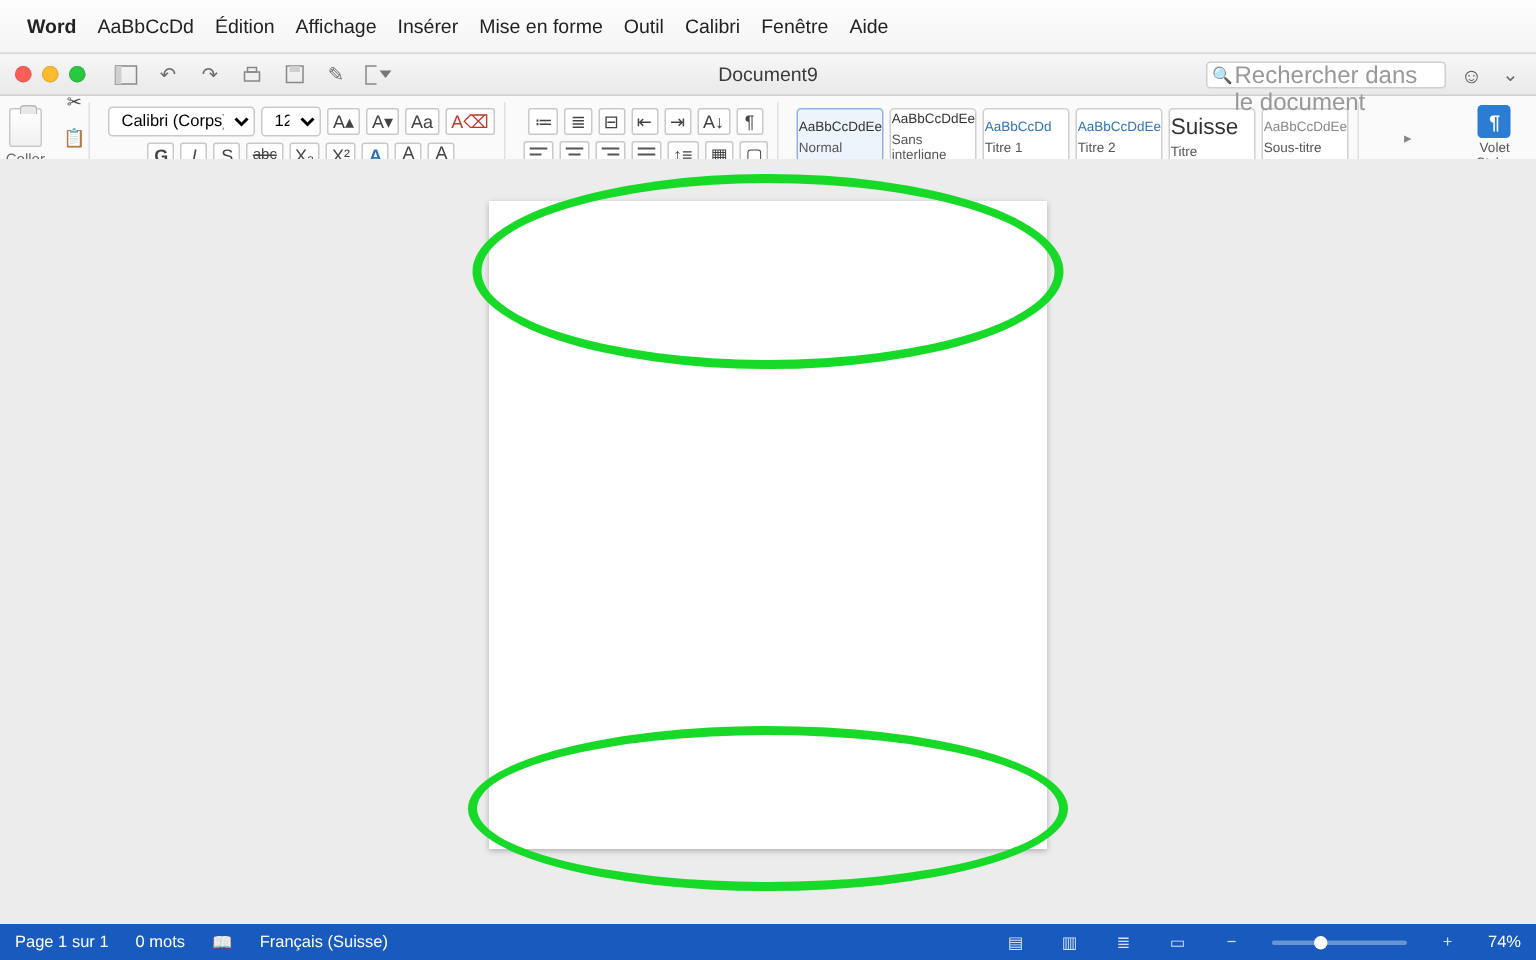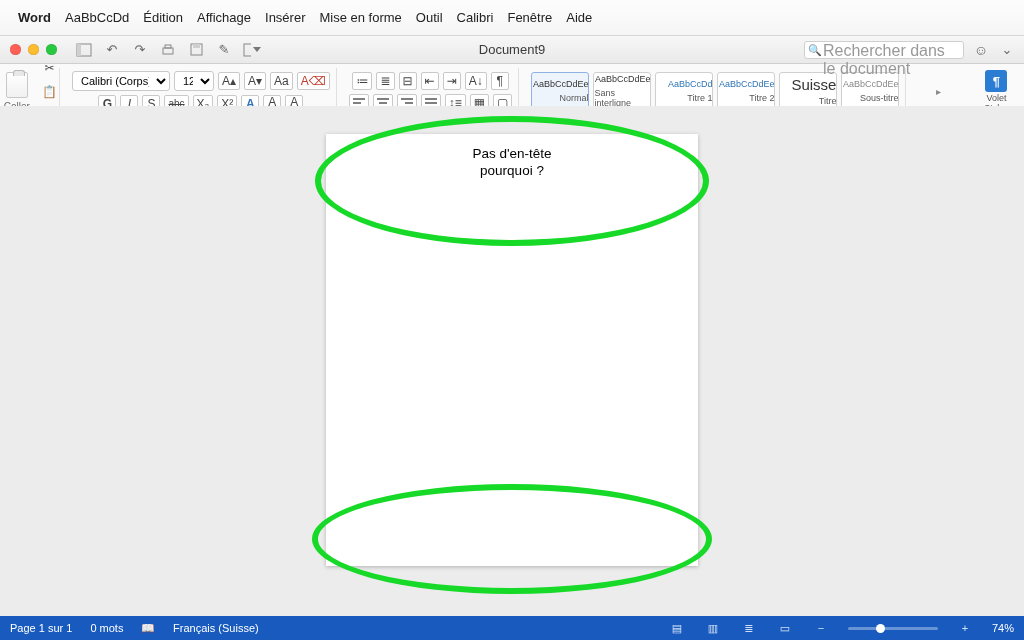--- a/index.html
+++ b/index.html
@@ -26,21 +26,21 @@
 
 
 .ribbon{ height:56px; background:#fafafa; border-bottom:1px solid #bdbdbd; display:flex; align-items:stretch; padding:4px 6px; gap:6px;}
 .grp{ display:flex; flex-direction:column; align-items:center; justify-content:center; padding:0 6px; border-right:1px solid #e0e0e0;}
 .grp:last-child{border-right:none;}
 .grp-row{ display:flex; align-items:center; gap:4px;}
 .grp-label{ font-size:10px;color:#6a6a6a; margin-top:2px;}
 .rbtn{ min-width:18px;height:18px; border:1px solid transparent; display:flex;align-items:center;justify-content:center; font-size:12px; color:#444; padding:0 3px; border-radius:2px;}
 .rbtn.box{ border:1px solid #c9c9c9; background:#fff; }
 .ribbon select, .ribbon input[type=text]{ height:20px;font-size:11px;border:1px solid #c9c9c9;background:#fff;border-radius:3px;padding:0 4px;}
-.style-card{ width:58px; height:40px; border:1px solid #d0d0d0; border-radius:3px; display:flex; flex-direction:column; align-items:flex-end; justify-content:center; background:#fff;}
+.style-card{ width:58px; height:40px; border:1px solid #d0d0d0; border-radius:3px; display:flex; flex-direction:column; align-items:flex-start; justify-content:center; background:#fff;}
 .style-card.sel{ border-color:#8fb3e6; background:#eef4fc;}
 .style-prev{ font-size:9px; color:#333; line-height:1;}
 .style-name{ font-size:9px;color:#555;margin-top:4px;}
 .volet{ width:40px; display:flex;flex-direction:column;align-items:center;justify-content:center;gap:2px;}
 .volet .vicon{ width:22px;height:22px;background:#2b7cd3;border-radius:3px;display:flex;align-items:center;justify-content:center;color:#fff;font-size:13px;font-weight:700;}
 .clip-ico{width:22px;height:26px;border:1px solid #c8c8c8;border-radius:2px;background:linear-gradient(#fff,#f1f1f1);position:relative;}
 .clip-ico::before{content:"";position:absolute;top:-3px;left:6px;width:10px;height:5px;border:1px solid #b8b8b8;border-bottom:none;border-radius:3px 3px 0 0;background:#e8e8e8;}
 
 
 .canvas{ position:absolute; top:106px; left:0; right:0; bottom:22px; background:#ececec; overflow:hidden;}
@@ -240,23 +240,20 @@
       <div style="font-size:9px;text-align:center;line-height:1.05;color:#555;">
         <span>Volet</span><br>
         <span>Styles</span>
       </div>
     </div>
   </div>
 </div>
 
 <div class="canvas">
   <div class="page">
-    <div class="hdr-text">
-      <span>Pas d'en-tête</span><br><span>pourquoi ?</span>
-    </div>
   </div>
   <div class="ellipse" style="width:394px;height:130px;left:50%;top:10px;transform:translateX(-50%);"></div>
   <div class="ellipse" style="width:400px;height:110px;left:50%;top:378px;transform:translateX(-50%);"></div>
 </div>
 
 <div class="status">
   <span>Page 1 sur 1</span>
   <span>0 mots</span>
   <span>📖</span>
   <span>Français (Suisse)</span>

